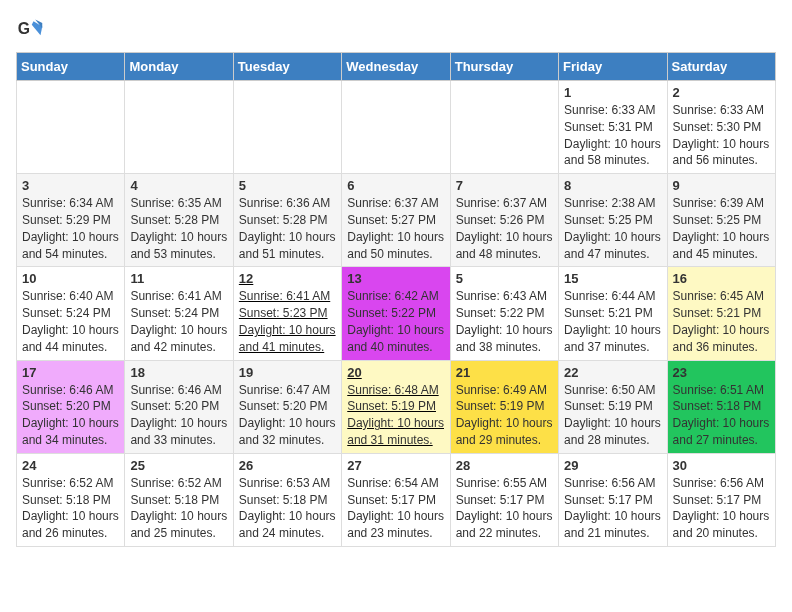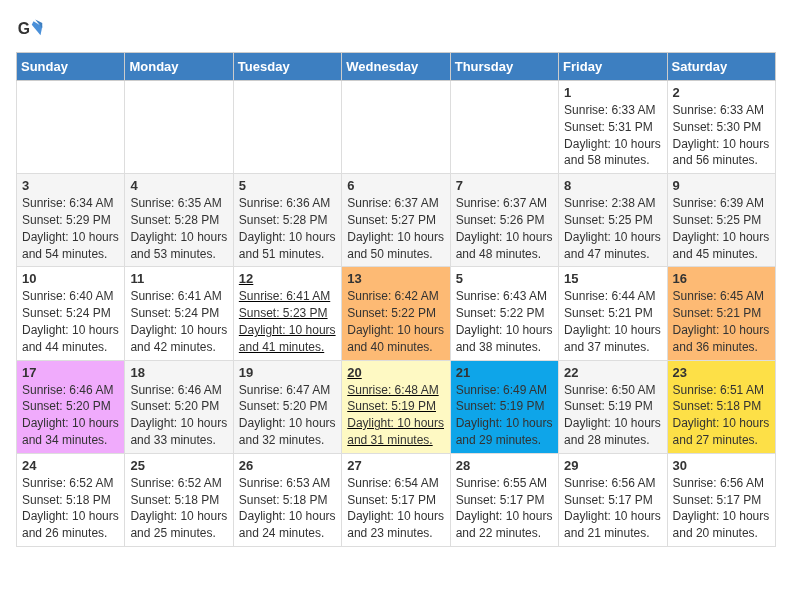--- a/index.html
+++ b/index.html
@@ -197,42 +197,42 @@
 Daylight: 10 hours
 and 42 minutes.</div>
         </td>
         <td style="background: rgb(255, 255, 255); text-decoration: underline;">
           <span class="day-num">12</span>
           <div class="day-info" style="white-space: pre-line;">Sunrise: 6:41 AM
 Sunset: 5:23 PM
 Daylight: 10 hours
 and 41 minutes.</div>
         </td>
-        <td style="background: #fdba74; margin-top: 28px;">
+        <td style="background: #d946ef; margin-top: 28px;">
           <span class="day-num">13</span>
           <div class="day-info" style="white-space: pre-line;">Sunrise: 6:42 AM
 Sunset: 5:22 PM
 Daylight: 10 hours
 and 40 minutes.</div>
         </td>
         <td style="background: rgb(255, 255, 255);">
           <span class="day-num">5</span>
           <div class="day-info" style="white-space: pre-line;">Sunrise: 6:43 AM
 Sunset: 5:22 PM
 Daylight: 10 hours
 and 38 minutes.</div>
         </td>
         <td style="background: rgb(255, 255, 255);">
           <span class="day-num">15</span>
           <div class="day-info" style="white-space: pre-line;">Sunrise: 6:44 AM
 Sunset: 5:21 PM
 Daylight: 10 hours
 and 37 minutes.</div>
         </td>
-        <td style="background: #fdba74;">
+        <td style="background: #fef9c3;">
           <span class="day-num">16</span>
           <div class="day-info" style="white-space: pre-line;">Sunrise: 6:45 AM
 Sunset: 5:21 PM
 Daylight: 10 hours
 and 36 minutes.</div>
         </td>
       </tr>
       <tr>
         <td style="background: #f0abfc;">
           <span class="day-num">17</span>
@@ -255,35 +255,35 @@
 Daylight: 10 hours
 and 32 minutes.</div>
         </td>
         <td style="background: #fef9c3; text-decoration: underline;">
           <span class="day-num">20</span>
           <div class="day-info" style="white-space: pre-line;">Sunrise: 6:48 AM
 Sunset: 5:19 PM
 Daylight: 10 hours
 and 31 minutes.</div>
         </td>
-        <td style="background: #0ea5e9;">
+        <td style="background: #fde047;">
           <span class="day-num">21</span>
           <div class="day-info" style="white-space: pre-line;">Sunrise: 6:49 AM
 Sunset: 5:19 PM
 Daylight: 10 hours
 and 29 minutes.</div>
         </td>
         <td style="background: rgb(245, 245, 245);">
           <span class="day-num">22</span>
           <div class="day-info" style="white-space: pre-line;">Sunrise: 6:50 AM
 Sunset: 5:19 PM
 Daylight: 10 hours
 and 28 minutes.</div>
         </td>
-        <td style="background: #fde047;">
+        <td style="background: #22c55e;">
           <span class="day-num">23</span>
           <div class="day-info" style="white-space: pre-line;">Sunrise: 6:51 AM
 Sunset: 5:18 PM
 Daylight: 10 hours
 and 27 minutes.</div>
         </td>
       </tr>
       <tr>
         <td style="background: rgb(255, 255, 255);">
           <span class="day-num">24</span>

